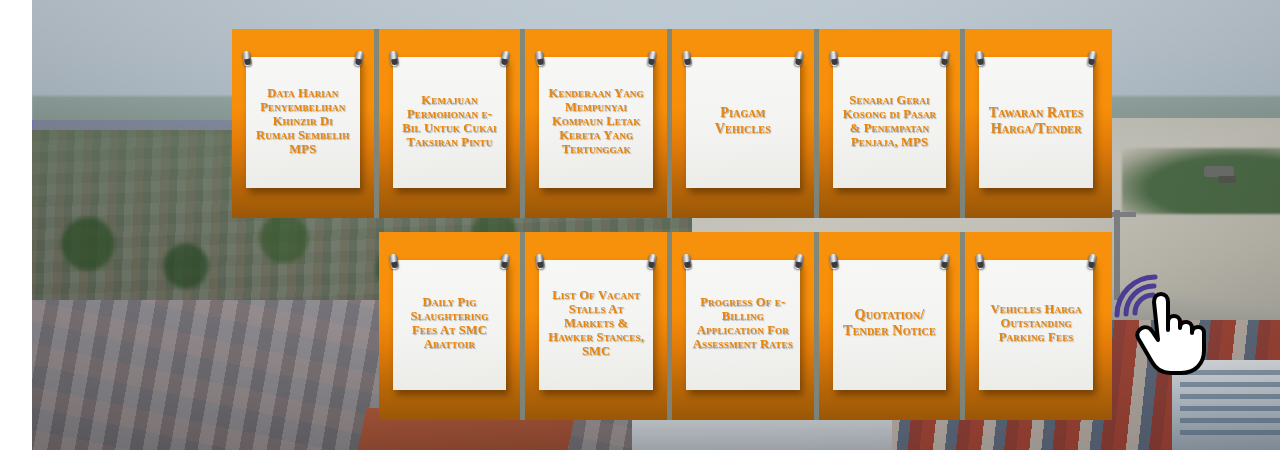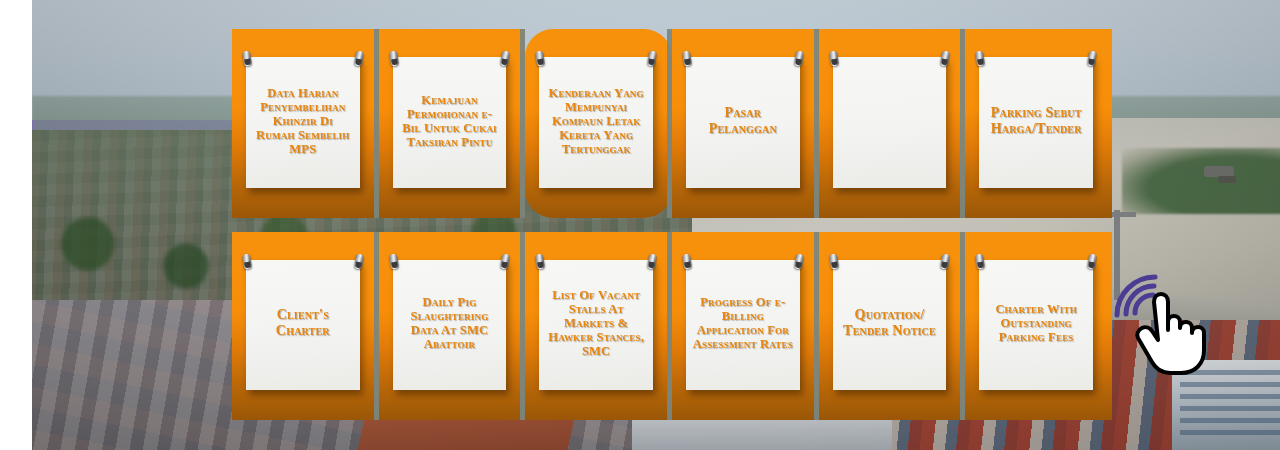--- a/index.html
+++ b/index.html
@@ -250,59 +250,53 @@
           <div class="card-title sm">Data Harian Penyembelihan Khinzir Di Rumah Sembelih MPS</div>
         </div>
       </div>
       <div class="panel r1" style="grid-column: 2; padding-left: 16px;">
         <div class="sheet">
           <span class="clip left"></span>
           <span class="clip right"></span>
           <div class="card-title sm">Kemajuan Permohonan e-Bil Untuk Cukai Taksiran Pintu</div>
         </div>
       </div>
-      <div class="panel r1" style="grid-column: 3; border-radius: 28px;">
+      <div class="panel r1" style="grid-column: 3;">
         <div class="sheet">
           <span class="clip left"></span>
           <span class="clip right"></span>
           <div class="card-title sm">Kenderaan Yang Mempunyai Kompaun Letak Kereta Yang Tertunggak</div>
         </div>
       </div>
       <div class="panel r1" style="grid-column: 4;">
         <div class="sheet">
           <span class="clip left"></span>
           <span class="clip right"></span>
-          <div class="card-title ">Pasar Pelanggan</div>
+          <div class="card-title ">Piagam Vehicles</div>
         </div>
       </div>
       <div class="panel r1" style="grid-column: 5;">
         <div class="sheet">
           <span class="clip left"></span>
           <span class="clip right"></span>
+          <div class="card-title sm">Senarai Gerai Kosong di Pasar &amp; Penempatan Penjaja, MPS</div>
         </div>
       </div>
       <div class="panel r1 last" style="grid-column: 6;">
         <div class="sheet">
           <span class="clip left"></span>
           <span class="clip right"></span>
-          <div class="card-title ">Parking Sebut Harga/Tender</div>
-        </div>
-      </div>
-      <div class="panel r2" style="grid-column: 1;">
-        <div class="sheet">
-          <span class="clip left"></span>
-          <span class="clip right"></span>
-          <div class="card-title ">Client's Charter</div>
+          <div class="card-title ">Tawaran Rates Harga/Tender</div>
         </div>
       </div>
       <div class="panel r2" style="grid-column: 2;">
         <div class="sheet">
           <span class="clip left"></span>
           <span class="clip right"></span>
-          <div class="card-title sm">Daily Pig Slaughtering Data At SMC Abattoir</div>
+          <div class="card-title sm">Daily Pig Slaughtering Fees At SMC Abattoir</div>
         </div>
       </div>
       <div class="panel r2" style="grid-column: 3; padding-left: 32px;">
         <div class="sheet">
           <span class="clip left"></span>
           <span class="clip right"></span>
           <div class="card-title sm">List Of Vacant Stalls At Markets &amp; Hawker Stances, SMC</div>
         </div>
       </div>
       <div class="panel r2" style="grid-column: 5;">
@@ -316,21 +310,21 @@
         <div class="sheet">
           <span class="clip left"></span>
           <span class="clip right"></span>
           <div class="card-title sm">Progress Of e-Billing Application For Assessment Rates</div>
         </div>
       </div>
       <div class="panel r2 last" style="grid-column: 6;">
         <div class="sheet">
           <span class="clip left"></span>
           <span class="clip right"></span>
-          <div class="card-title sm">Charter With Outstanding Parking Fees</div>
+          <div class="card-title sm">Vehicles Harga Outstanding Parking Fees</div>
         </div>
       </div>
     </div>
 
   <div class="cursor">
     <svg width="120" height="120" viewBox="0 0 120 120" aria-hidden="true">
       <g fill="none" stroke="#4C3C93" stroke-width="5" stroke-linecap="round">
         <path d="M21 55 A18 18 0 0 1 39 37"></path>
         <path d="M12 56 A28 28 0 0 1 40 28"></path>
         <path d="M3 57 A38 38 0 0 1 41 19"></path>

